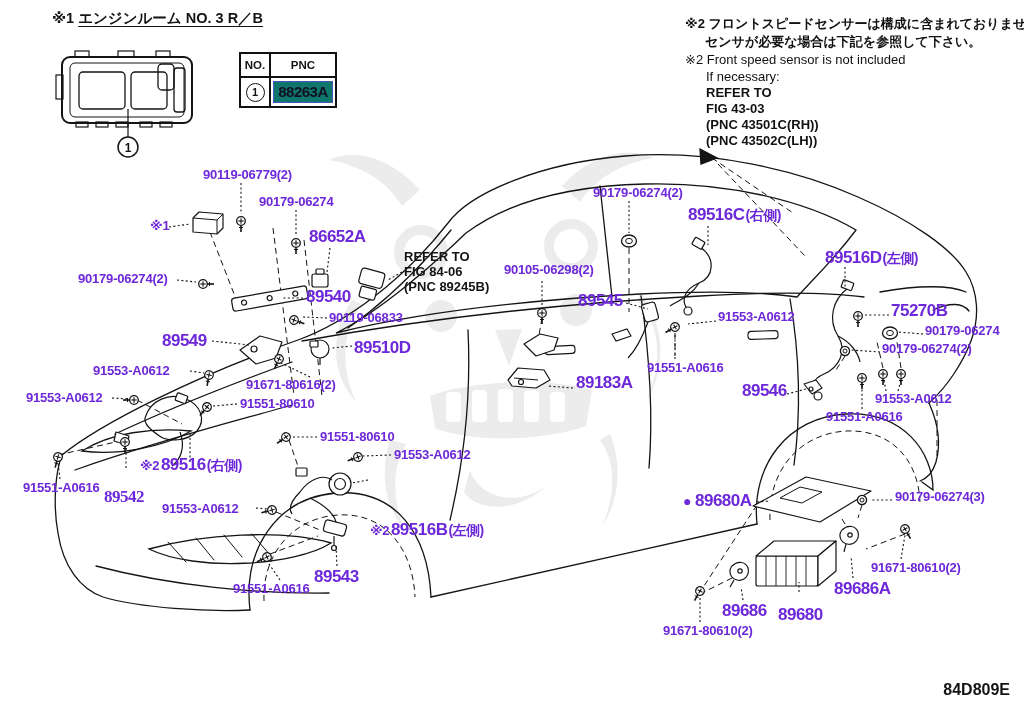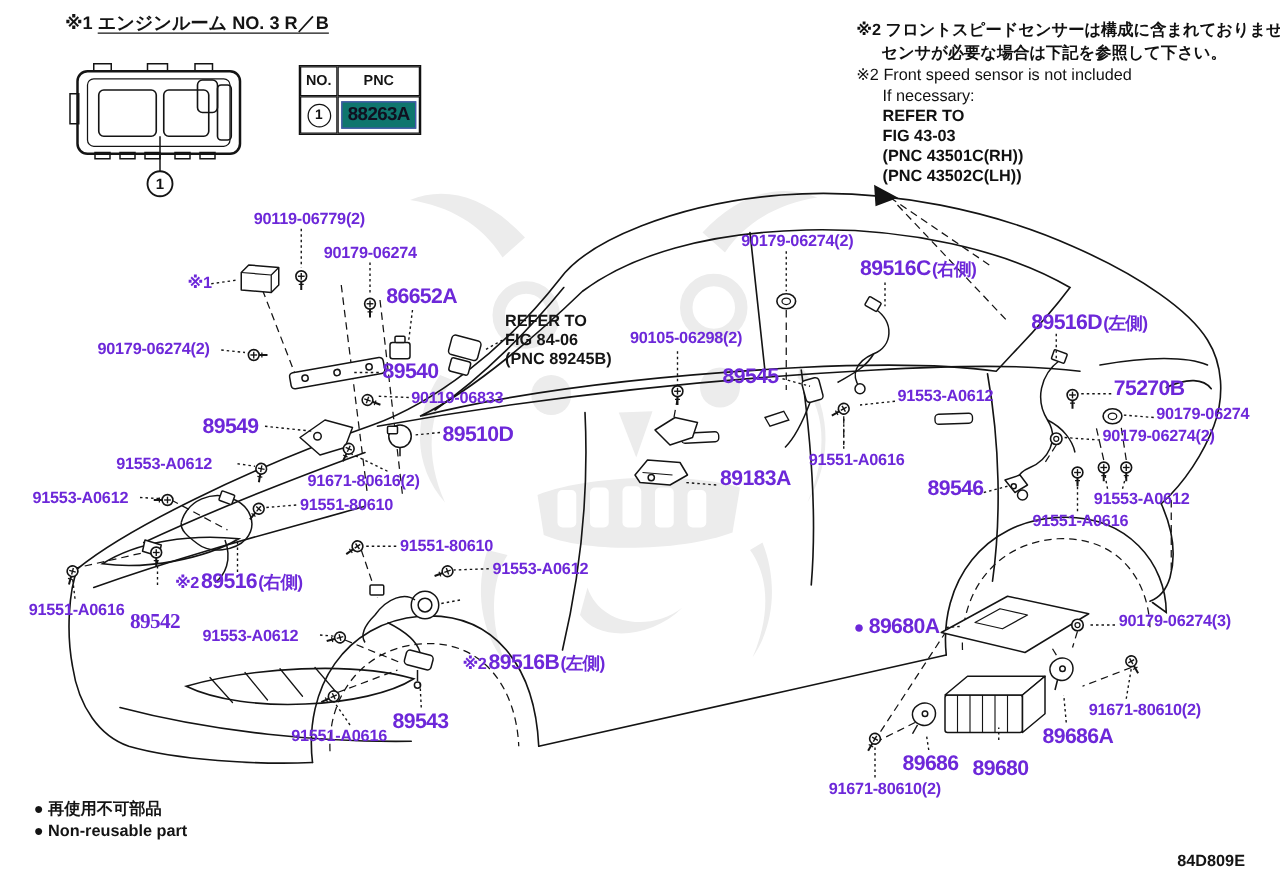--- a/index.html
+++ b/index.html
@@ -21,21 +21,21 @@
   #refer-note{position:absolute;left:404px;top:249px;font-size:13px;font-weight:bold;line-height:15px;z-index:2;white-space:nowrap;}
   #pnc-table{position:absolute;left:239px;top:52px;z-index:2;border:1.6px solid #111;background:#fff;
              display:grid;grid-template-columns:30px 66px;grid-template-rows:24px 30px;}
   #pnc-table .cell{border:0.8px solid #111;display:flex;align-items:center;justify-content:center;}
   #pnc-table .hdr{font-size:11.5px;font-weight:bold;}
   .circ{width:17px;height:17px;border:1.5px solid #111;border-radius:50%;display:flex;align-items:center;
         justify-content:center;font-size:11px;font-weight:bold;background:#fff;}
   #pnc-hl{background:#0f766e;border:1.5px solid #4a55b0;padding:1px 4px 2px 4px;font-size:15px;font-weight:bold;
           letter-spacing:-0.5px;color:#101020;}
   #legend{position:absolute;left:27px;top:638px;z-index:2;font-size:13px;font-weight:600;line-height:17.5px;white-space:nowrap;}
-  #fig-code{position:absolute;right:28px;top:681px;z-index:2;font-size:13px;font-weight:600;}
+  #fig-code{position:absolute;right:14px;top:681px;z-index:2;font-size:16px;font-weight:600;}
 </style>
 </head>
 <body>
 
 <div id="stage">
 
   <svg id="art" width="1024" height="707" viewBox="0 0 1024 707">
     <defs>
       <g id="scr">
         <line x1="0" y1="3" x2="0" y2="11" stroke="#141414" stroke-width="1.6"></line>
@@ -369,20 +369,16 @@
       <div class="plabel sm" style="left: 826px; top: 410px;"><span class="num">91551-A0616</span></div>
       <div class="plabel lg" style="left: 683px; top: 492px;"><span class="dot">●</span><span class="num">89680A</span></div>
       <div class="plabel sm" style="left: 895px; top: 490px;"><span class="num">90179-06274(3)</span></div>
       <div class="plabel sm" style="left: 871px; top: 561px;"><span class="num">91671-80610(2)</span></div>
       <div class="plabel lg" style="left: 834px; top: 580px;"><span class="num">89686A</span></div>
       <div class="plabel lg" style="left: 722px; top: 602px;"><span class="num">89686</span></div>
       <div class="plabel lg" style="left: 778px; top: 594px; margin-top: 12px;"><span class="num">89680</span></div>
       <div class="plabel sm" style="left: 663px; top: 624px;"><span class="num">91671-80610(2)</span></div>
     </div>
 
-  <div id="legend">
-    <div><span class="dot">●</span> <span class="jp">再使用不可部品</span></div>
-    <div><span class="dot">●</span> <span>Non-reusable part</span></div>
-  </div>
 
   <div id="fig-code">84D809E</div>
 
 </div>
 
 </body></html>

